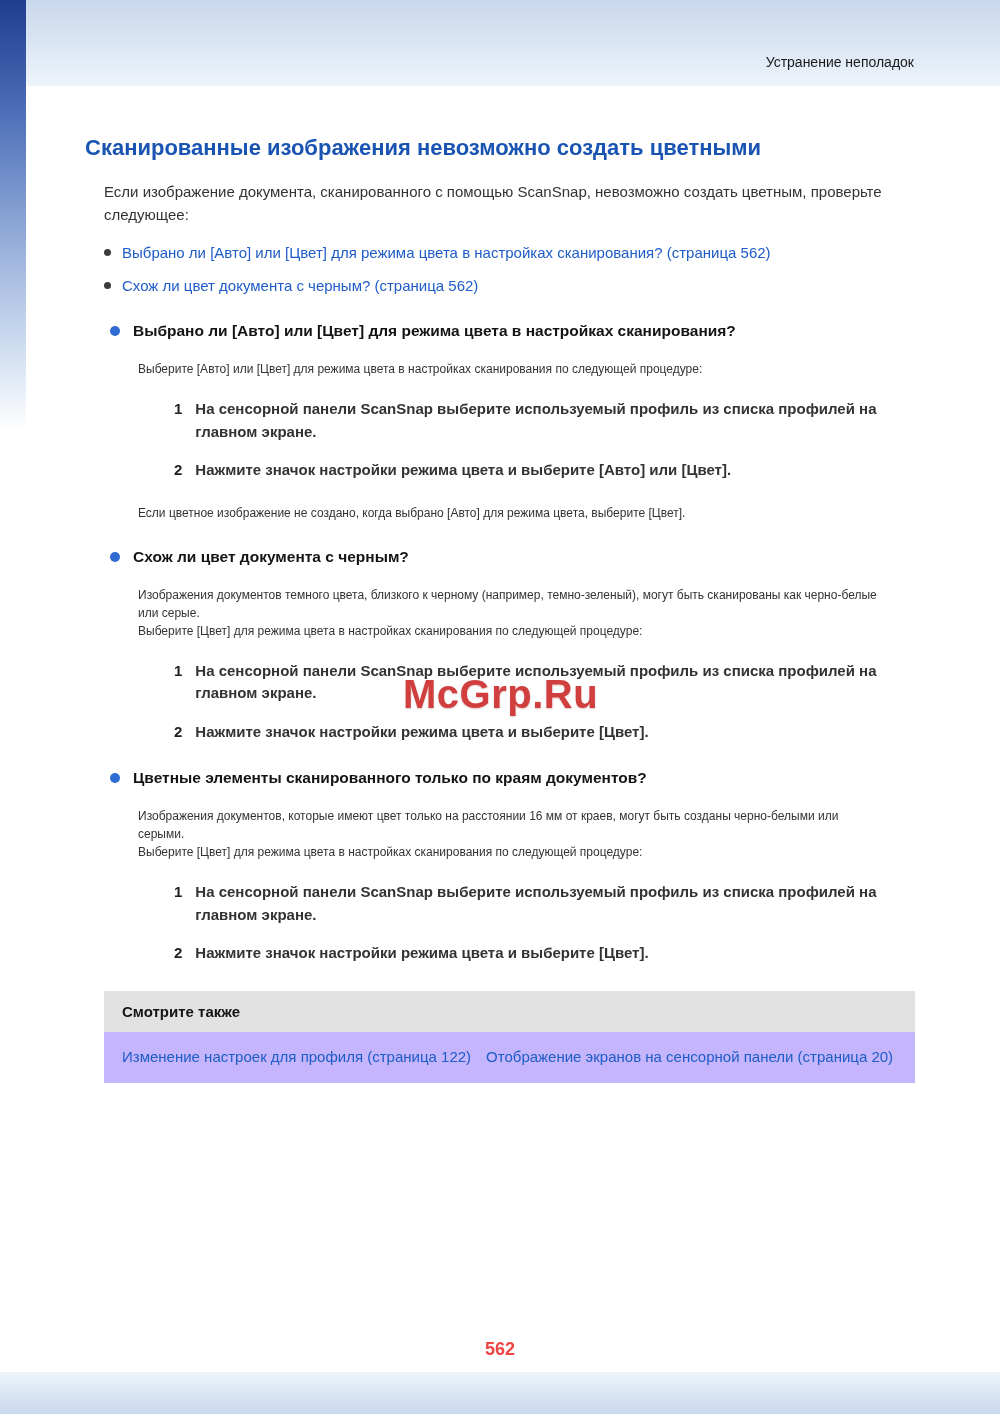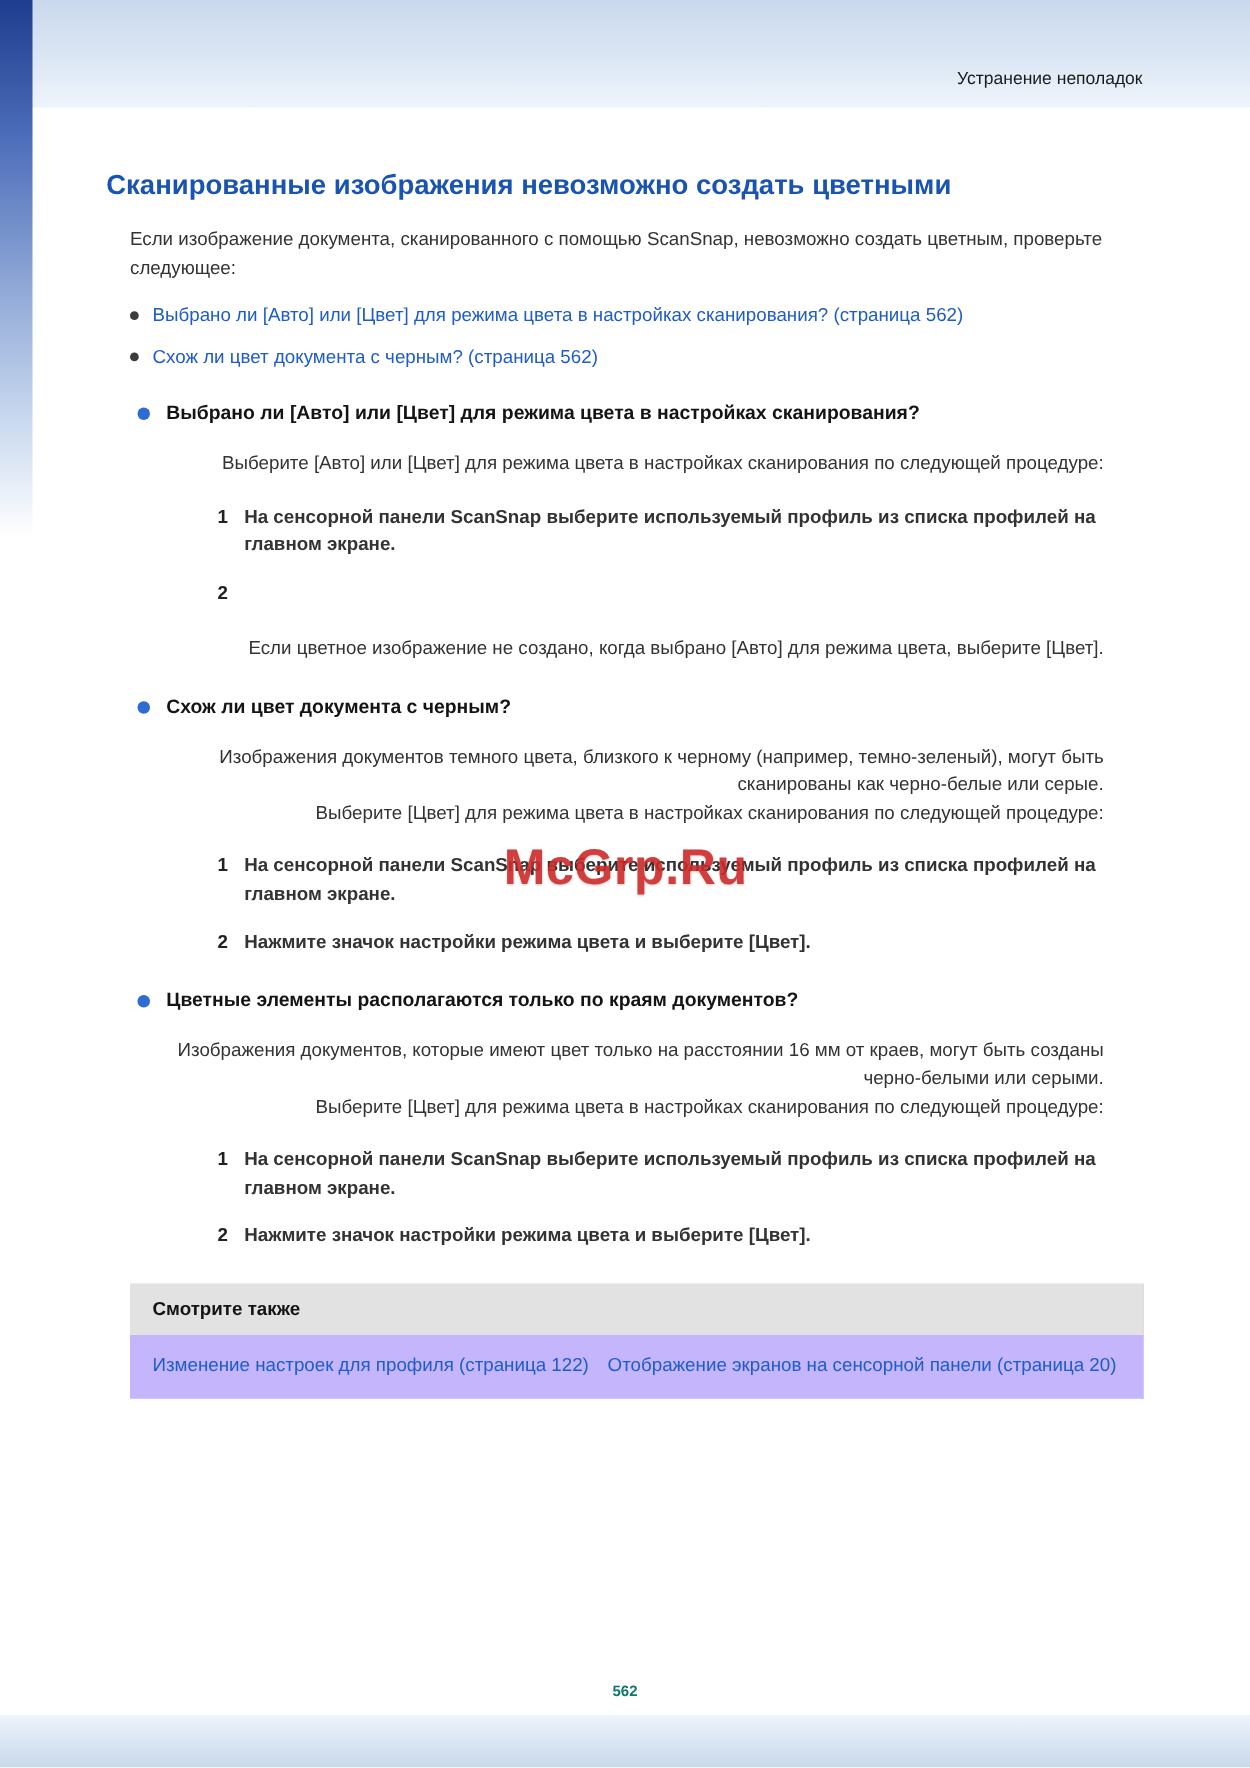--- a/index.html
+++ b/index.html
@@ -57,21 +57,21 @@
   .toc-item { display: flex; align-items: center; gap: 11px; margin-bottom: 12px; }
   .toc-bullet { width: 7px; height: 7px; border-radius: 50%; background: #3c3c3c; flex: none; }
   .link { color: #1e5cc8; text-decoration: none; font-size: 15px; line-height: 1.4; cursor: pointer; }
 
   .sec { margin-top: 26px; }
   .sec-head { display: flex; align-items: center; gap: 13px; margin-left: 25px; }
   .sec-dot { width: 10px; height: 10px; border-radius: 50%; background: #2e6bd2; flex: none; }
   .sec-title { font-size: 15.5px; font-weight: bold; color: #141414; margin: 0; }
   .sec-body { margin-left: 53px; }
 
-  .para { font-size: 15px; line-height: 1.5; margin: 20px 0 0; max-width: 745px; color: #333333; text-align: right; }
+  .para { font-size: 12px; line-height: 1.5; margin: 20px 0 0; max-width: 745px; color: #333333; }
   .para.cont { margin-top: 0; }
   .note { margin-top: 22px; }
 
   .steps { list-style: none; margin: 20px 0 0; padding: 0 0 0 36px; }
   .step { display: flex; gap: 13px; margin: 0 0 16px; font-size: 15px; line-height: 1.5; }
   .step-num { font-weight: bold; color: #222222; flex: none; }
   .step-text { max-width: 718px; display: block; font-weight: bold; }
 
   .see-also { margin: 26px 0 0 19px; background: #c4b5fd; }
   .see-also-title {
@@ -92,23 +92,23 @@
     opacity: 0.9;
     letter-spacing: 0.5px;
     text-shadow: 0 1px 2px rgba(120, 0, 0, 0.25);
   }
 
   .page-number {
     position: absolute;
     bottom: 54px; left: 0;
     width: 100%;
     text-align: center;
-    font-size: 12px;
-    font-weight: bold;
-    color: #0f766e;
+    font-size: 18px;
+    font-weight: bold;
+    color: #ef4444;
   }
 
   .bottom-band {
     position: absolute;
     bottom: 0; left: 0;
     width: 1000px; height: 42px;
     background: linear-gradient(180deg, #eef4fb 0%, #dce7f4 45%, #c9d8ec 100%);
   }
 </style>
 </head>
@@ -144,20 +144,21 @@
       </div>
       <div class="sec-body">
         <p class="para">Выберите [Авто] или [Цвет] для режима цвета в настройках сканирования по следующей процедуре:</p>
         <ol class="steps">
           <li class="step">
             <span class="step-num">1</span>
             <span class="step-text">На сенсорной панели ScanSnap выберите используемый профиль из списка профилей на главном экране.</span>
           </li>
           <li class="step">
             <span class="step-num">2</span>
+            <span class="step-text">Нажмите значок настройки режима цвета и выберите [Авто] или [Цвет].</span>
           </li>
         </ol>
         <p class="para note">Если цветное изображение не создано, когда выбрано [Авто] для режима цвета, выберите [Цвет].</p>
       </div>
     </section>
 
     <section class="sec">
       <div class="sec-head">
         <span class="sec-dot"></span>
         <h2 class="sec-title">Схож ли цвет документа с черным?</h2>
@@ -174,21 +175,21 @@
             <span class="step-num">2</span>
             <span class="step-text">Нажмите значок настройки режима цвета и выберите [Цвет].</span>
           </li>
         </ol>
       </div>
     </section>
 
     <section class="sec">
       <div class="sec-head">
         <span class="sec-dot"></span>
-        <h2 class="sec-title">Цветные элементы располагаются только по краям документов?</h2>
+        <h2 class="sec-title">Цветные элементы сканированного только по краям документов?</h2>
       </div>
       <div class="sec-body">
         <p class="para">Изображения документов, которые имеют цвет только на расстоянии 16 мм от краев, могут быть созданы черно-белыми или серыми.</p>
         <p class="para cont">Выберите [Цвет] для режима цвета в настройках сканирования по следующей процедуре:</p>
         <ol class="steps">
           <li class="step">
             <span class="step-num">1</span>
             <span class="step-text">На сенсорной панели ScanSnap выберите используемый профиль из списка профилей на главном экране.</span>
           </li>
           <li class="step">

